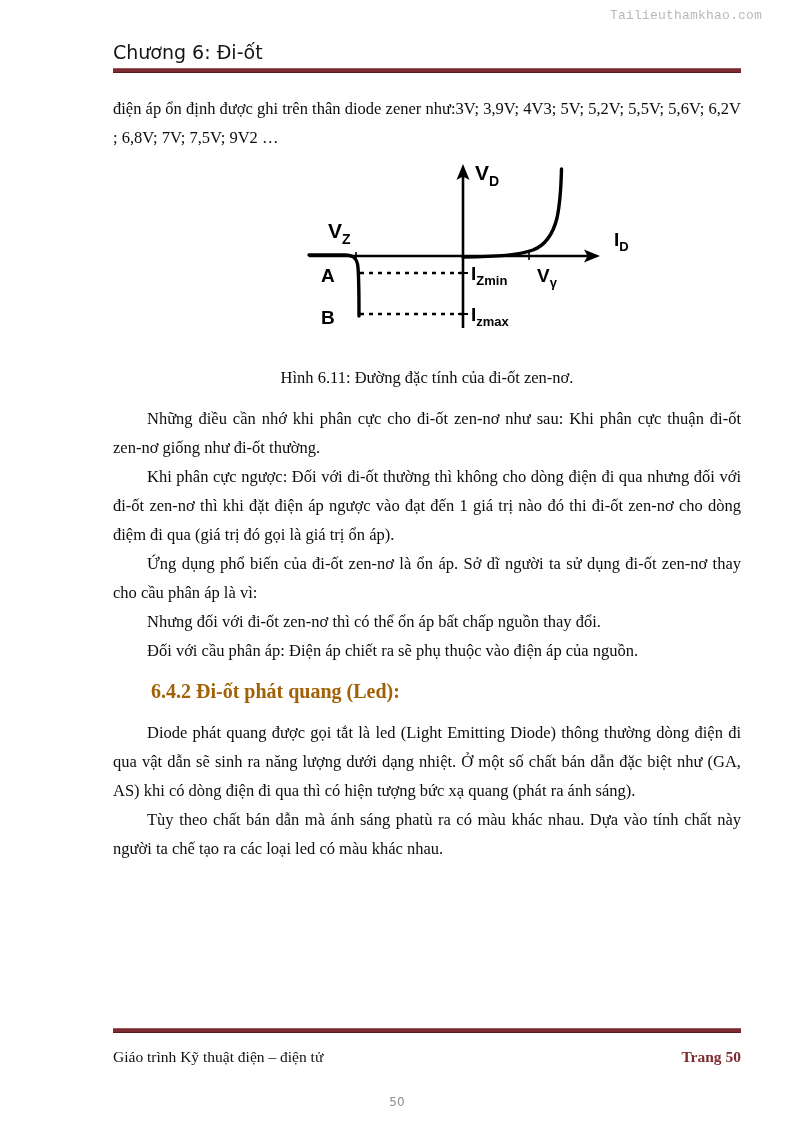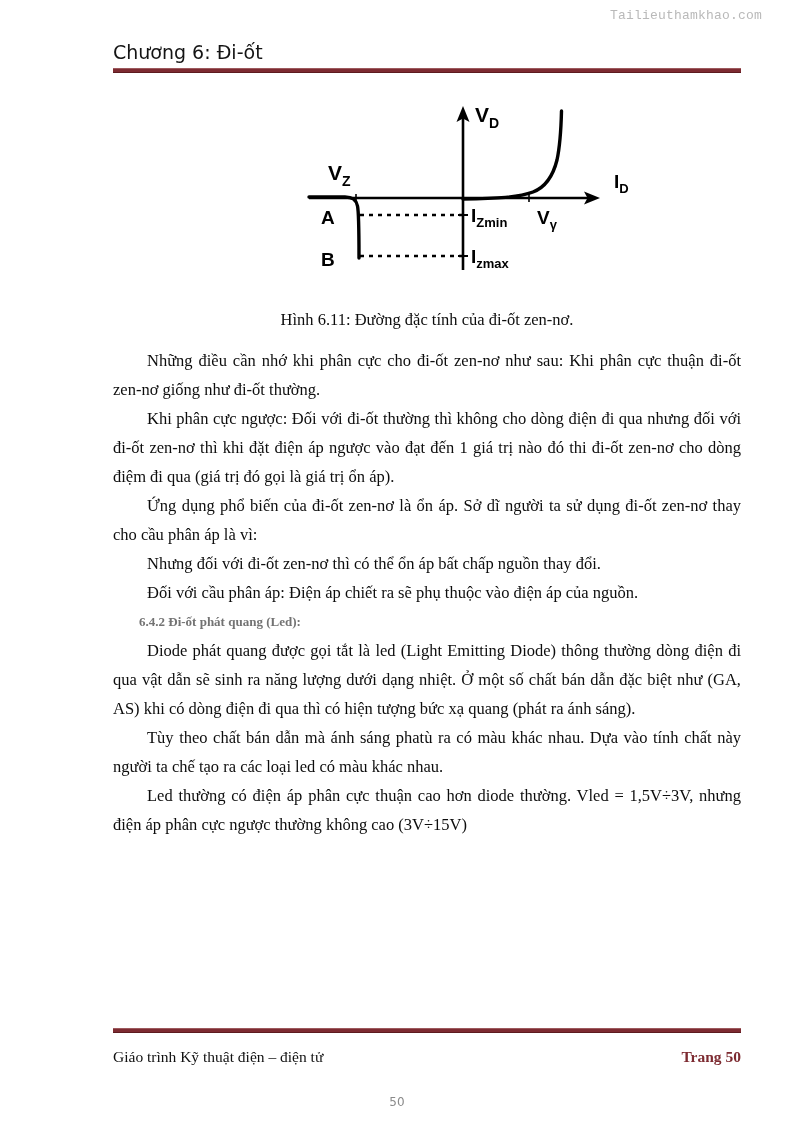--- a/index.html
+++ b/index.html
@@ -69,26 +69,26 @@
     text-align: justify;
     text-justify: inter-word;
     -webkit-hyphens: none;
     hyphens: none;
   }
   p.body.indent {
     text-indent: 34px;
   }
   p.body.noindent { text-indent: 0; }
   h3.section {
-    margin: 0;
+    margin: 12px;
     text-indent: 26px;
-    font-size: 13px;
+    font-size: 20px;
     font-weight: bold;
     line-height: 29px;
-    color: #737373;
+    color: #a16207;
   }
   
   .figure {
     margin: 4px 0 0 0;
     position: relative;
     height: 196px;
   }
   .figure svg { display: block; }
   .fig-caption {
     margin: 12px;
@@ -137,20 +137,21 @@
 
   <div class="watermark">Tailieuthamkhao.com</div>
 
   <div class="header">
     <div class="header-title">Chương 6: Đi-ốt</div>
     <div class="rule"></div>
   </div>
 
   <div class="content">
 
+    <p class="body noindent">điện áp ổn định được ghi trên thân diode zener như:3V; 3,9V; 4V3; 5V; 5,2V; 5,5V; 5,6V; 6,2V ; 6,8V; 7V; 7,5V; 9V2 …</p>
 
     <div class="figure">
       <svg width="628" height="196" viewBox="0 0 628 196" xmlns="http://www.w3.org/2000/svg">
 
         <g stroke="#000" stroke-width="2.6" fill="none">
           <line x1="350" y1="18" x2="350" y2="172"></line>
           <line x1="196" y1="100" x2="478" y2="100"></line>
         </g>
 
         <path d="M350 8 L343.5 24 L350 20.5 L356.5 24 Z" fill="#000"></path>
@@ -189,21 +190,20 @@
     <p class="body indent">Những điều cần nhớ khi phân cực cho đi-ốt zen-nơ như sau: Khi phân cực thuận đi-ốt zen-nơ giống như đi-ốt thường.</p>
     <p class="body indent">Khi phân cực ngược: Đối với đi-ốt thường thì không cho dòng điện đi qua nhưng đối với đi-ốt zen-nơ thì khi đặt điện áp ngược vào đạt đến 1 giá trị nào đó thi đi-ốt zen-nơ cho dòng điệm đi qua (giá trị đó gọi là giá trị ổn áp).</p>
     <p class="body indent">Ứng dụng phổ biến của đi-ốt zen-nơ là ổn áp. Sở dĩ người ta sử dụng đi-ốt zen-nơ thay cho cầu phân áp là vì:</p>
     <p class="body indent">Nhưng đối với đi-ốt zen-nơ thì có thể ổn áp bất chấp nguồn thay đổi.</p>
     <p class="body indent">Đối với cầu phân áp: Điện áp chiết ra sẽ phụ thuộc vào điện áp của nguồn.</p>
 
     <h3 class="section">6.4.2  Đi-ốt phát quang (Led):</h3>
 
     <p class="body indent">Diode phát quang được gọi tắt là led (Light  Emitting Diode) thông thường dòng điện  đi qua vật dẫn sẽ sinh ra năng lượng dưới dạng nhiệt. Ở một số chất bán dẫn đặc biệt như (GA, AS) khi có dòng điện đi qua thì có hiện tượng bức xạ quang (phát ra ánh sáng).</p>
     <p class="body indent">Tùy theo chất bán dẫn mà ánh sáng phatù ra có màu khác nhau. Dựa vào tính chất này người ta chế tạo ra các loại led có màu khác nhau.</p>
-    <p class="body indent">Led thường có điện áp phân cực thuận cao hơn diode thường. Vled = 1,5V÷3V, nhưng điện áp phân cực ngược thường không cao (3V÷15V)</p>
 
   </div>
 
   <div class="footer">
     <div class="rule footer-rule"></div>
     <div class="footer-row">
       <span class="footer-left">Giáo trình Kỹ thuật điện – điện tử</span>
       <span class="footer-right">Trang 50</span>
     </div>
   </div>

